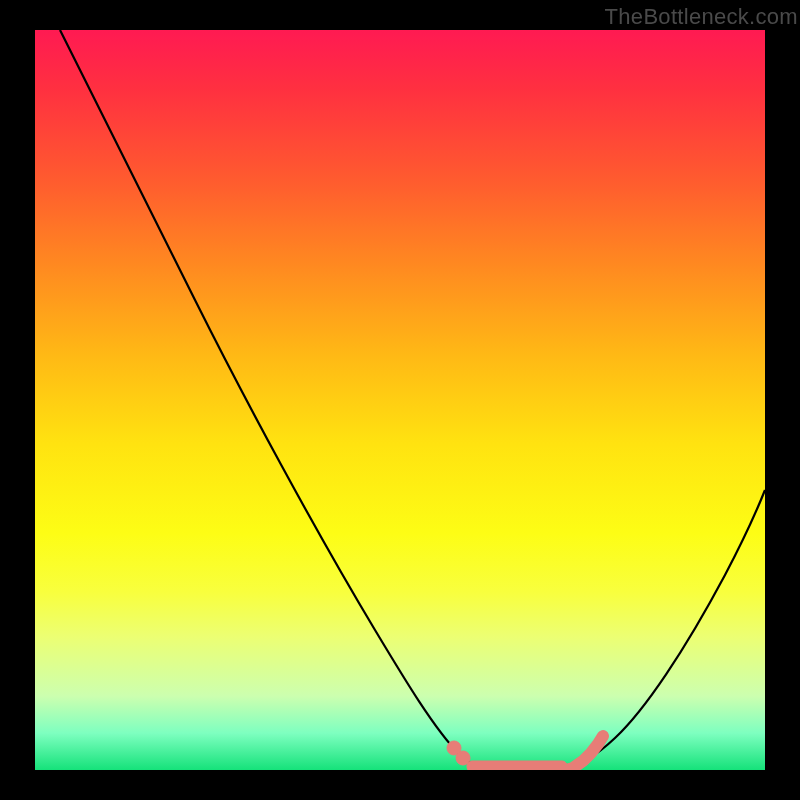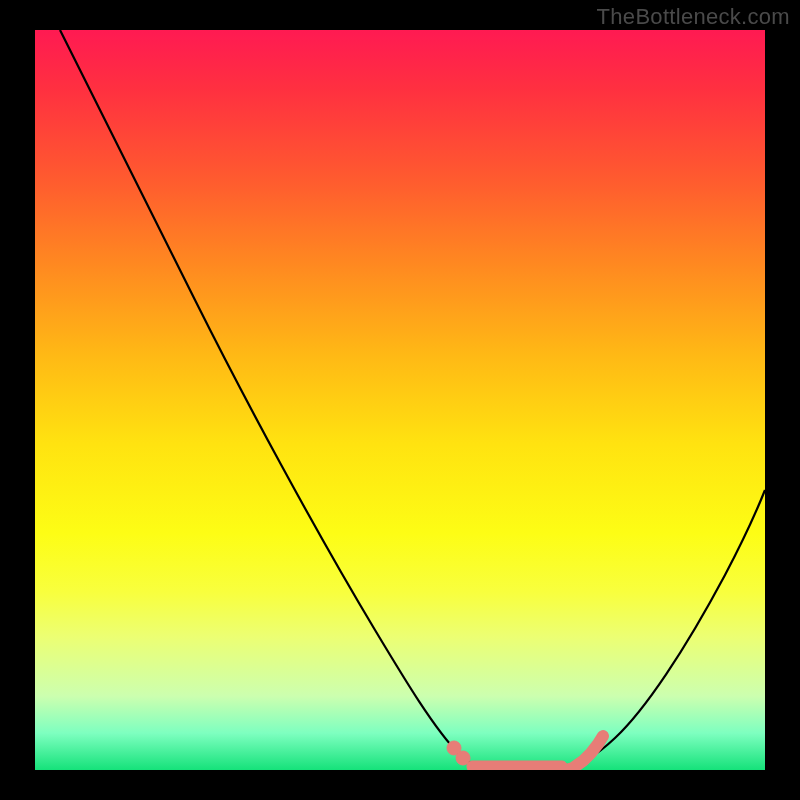--- a/index.html
+++ b/index.html
@@ -13,21 +13,21 @@
   }
   .frame {
     position: relative;
     width: 800px;
     height: 800px;
     background: #000;
   }
   .watermark {
     position: absolute;
     top: 4px;
-    right: 10px;
+    right: 2px;
     color: #4a4a4a;
     font-size: 22px;
     font-weight: 500;
     letter-spacing: 0.3px;
     z-index: 3;
   }
   .plot-area {
     position: absolute;
     left: 35px;
     top: 30px;

